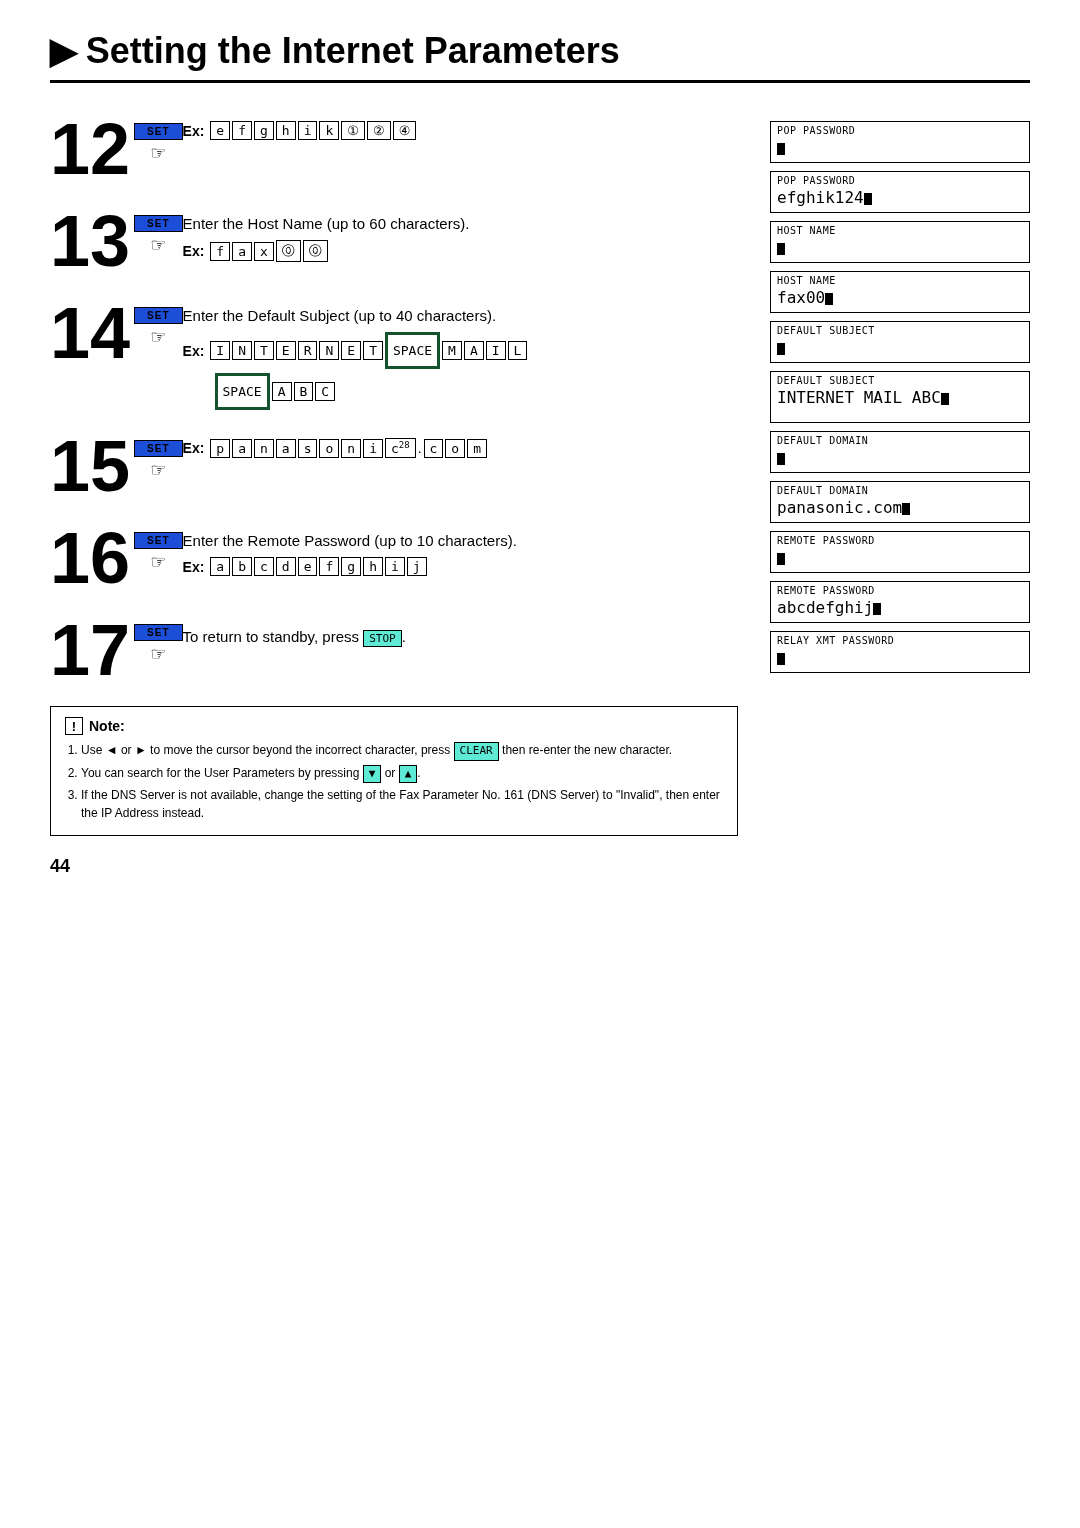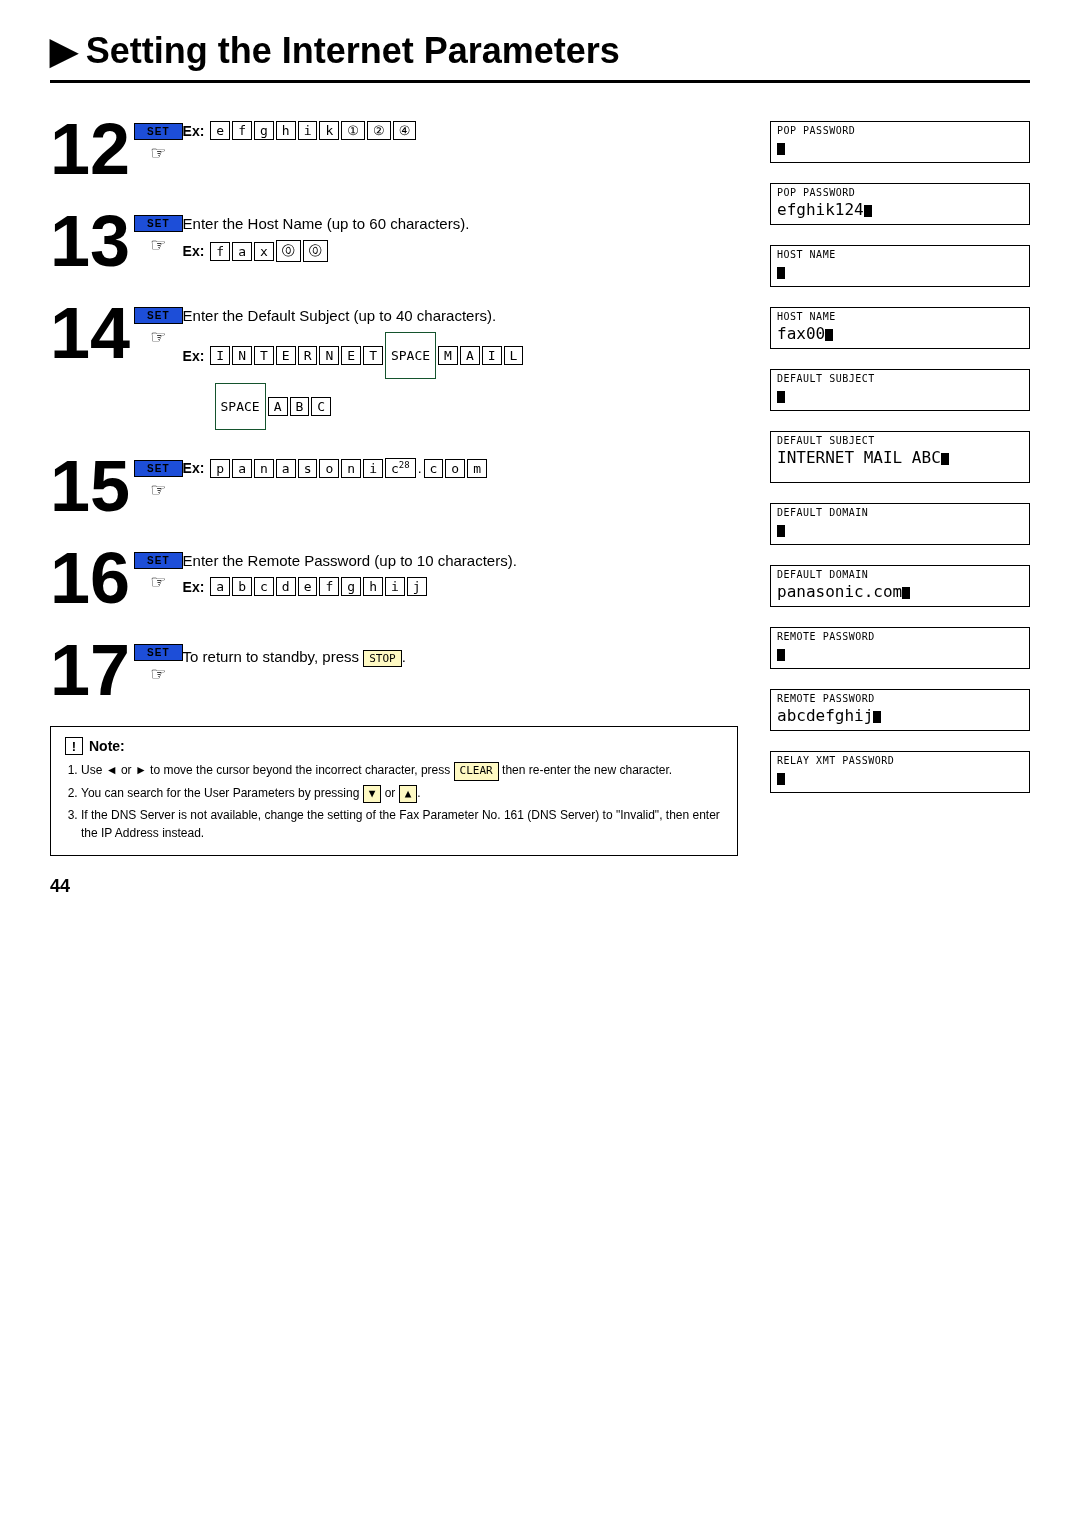--- a/index.html
+++ b/index.html
@@ -94,37 +94,37 @@
     .key-box {
       border: 1px solid #000;
       padding: 1px 5px;
       font-size: 13px;
       font-family: monospace;
       background: #fff;
       display: inline-block;
     }
 
     .key-box-wide {
-      border: 1px solid #14532d;
-      padding: 15px 5px;
+      border: 3px solid #14532d;
+      padding: 8px 5px;
       font-size: 13px;
       font-family: monospace;
       background: #fff;
       display: inline-block;
     }
 
     .superscript {
       font-size: 9px;
       vertical-align: super;
     }
 
     
     .display-block {
       border: 1.5px solid #000;
-      margin-bottom: 20px;
+      margin-bottom: 8px;
       min-height: 42px;
       padding: 3px 6px;
       font-family: monospace;
       font-size: 11px;
     }
 
     .display-label {
       font-size: 10px;
       letter-spacing: 0.5px;
       color: #000;
@@ -172,21 +172,21 @@
 
     .note-item li {
       margin-bottom: 3px;
     }
 
     .inline-btn {
       border: 1px solid #000;
       padding: 0 5px;
       font-size: 11px;
       font-family: monospace;
-      background: #fef9c3;
+      background: #5eead4;
       display: inline-block;
     }
 
     .page-number {
       font-size: 18px;
       font-weight: bold;
       margin-top: 20px;
     }
 
     .step-row {

